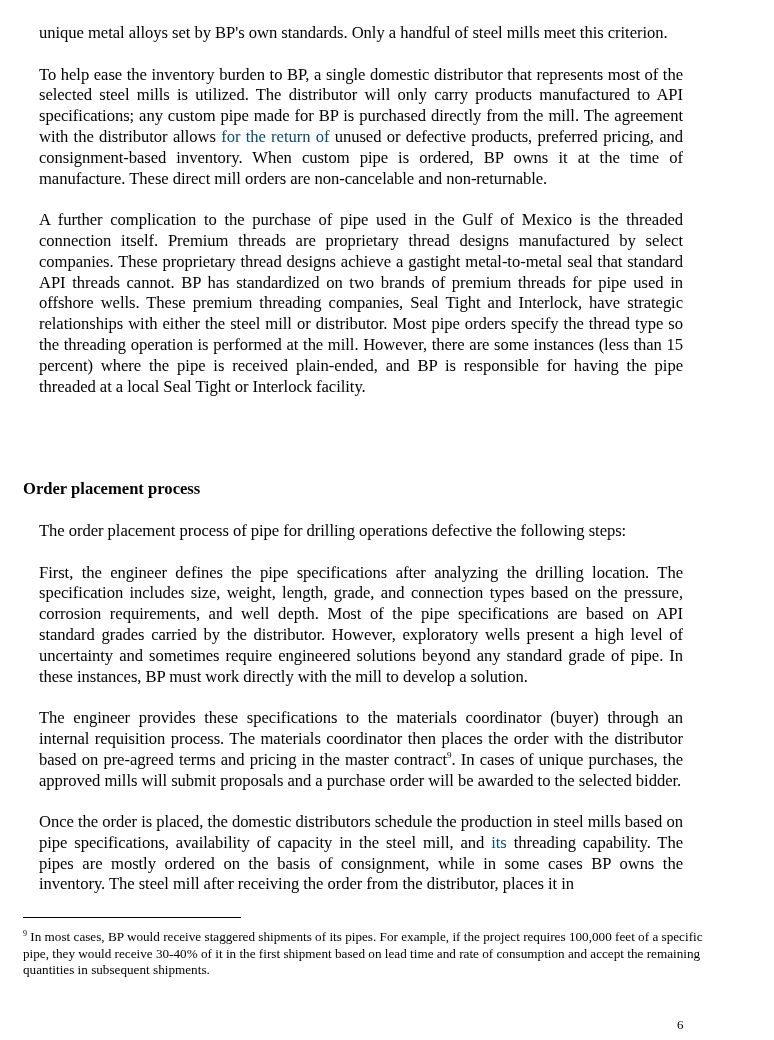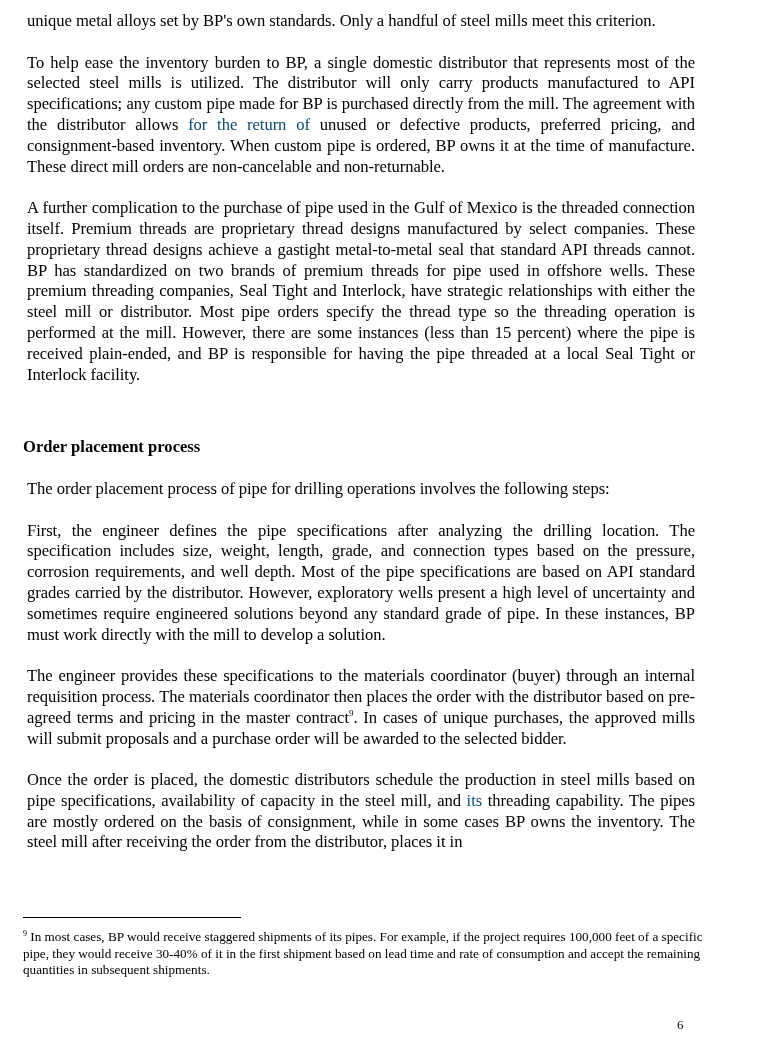--- a/index.html
+++ b/index.html
@@ -18,21 +18,21 @@
     .page {
       position: absolute;
       left: 23px;
       top: 7px;
       width: 676px;
     }
     .para {
       font-size: 16.6px;
       line-height: 20.8px;
       text-align: justify;
-      margin: 4px;
+      margin: 16px;
       letter-spacing: -0.05px;
     }
     .link {
       color: #0c4a6e;
     }
     .heading {
       font-size: 16.6px;
       line-height: 20.8px;
       font-weight: bold;
       margin: 0;
@@ -74,23 +74,23 @@
 <body>
 
 <div class="page">
 
   <p class="para">unique metal alloys set by BP's own standards.  Only a handful of steel mills meet this criterion.</p>
 
   <p class="para" style="margin-top:20.8px;"><span>To help ease the inventory burden to BP, a single domestic distributor that represents most of the selected steel mills is utilized.  The distributor will only carry products manufactured to API specifications; any custom pipe made for BP is purchased directly from the mill.  The agreement with the distributor allows </span><span class="link">for the return of</span><span> unused or defective products, preferred pricing, and consignment-based inventory.  When custom pipe is ordered, BP owns it at the time of manufacture.  These direct mill orders are non-cancelable and non-returnable.</span></p>
 
   <p class="para" style="margin-top:20.8px;">A further complication to the purchase of pipe used in the Gulf of Mexico is the threaded connection itself.  Premium threads are proprietary thread designs manufactured by select companies.  These proprietary thread designs achieve a gastight metal-to-metal seal that standard API threads cannot.  BP has standardized on two brands of premium threads for pipe used in offshore wells.  These premium threading companies, Seal Tight and Interlock, have strategic relationships with either the steel mill or distributor.  Most pipe orders specify the thread type so the threading operation is performed at the mill. However, there are some instances (less than 15 percent) where the pipe is received plain-ended, and BP is responsible for having the pipe threaded at a local Seal Tight or Interlock facility.</p>
 
-  <h3 class="heading" style="margin-top:52px;">Order placement process</h3>
+  <h3 class="heading" style="margin-top:82px;">Order placement process</h3>
 
-  <p class="para" style="margin-top:20.8px;">The order placement process of pipe for drilling operations involves the following steps:</p>
+  <p class="para" style="margin-top:20.8px;">The order placement process of pipe for drilling operations defective the following steps:</p>
 
   <p class="para" style="margin-top:20.8px;">First, the engineer defines the pipe specifications after analyzing the drilling location. The specification includes size, weight, length, grade, and connection types based on the pressure, corrosion requirements, and well depth. Most of the pipe specifications are based on API standard grades carried by the distributor.  However, exploratory wells present a high level of uncertainty and sometimes require engineered solutions beyond any standard grade of pipe. In these instances, BP must work directly with the mill to develop a solution.</p>
 
   <p class="para" style="margin-top:20.8px;"><span>The engineer provides these specifications to the materials coordinator (buyer) through an internal requisition process. The materials coordinator then places the order with the distributor based on pre-agreed terms and pricing in the master contract</span><sup>9</sup><span>.  In cases of unique purchases, the approved mills will submit proposals and a purchase order will be awarded to the selected bidder.</span></p>
 
   <p class="para" style="margin-top:20.8px;"><span>Once the order is placed, the domestic distributors schedule the production in steel mills based on pipe specifications, availability of capacity in the steel mill, and </span><span class="link">its</span><span> threading capability. The pipes are mostly ordered on the basis of consignment, while in some cases BP owns the inventory. The steel mill after receiving the order from the distributor, places it in</span></p>
 
 </div>
 
 <div class="footnote-rule"></div>

